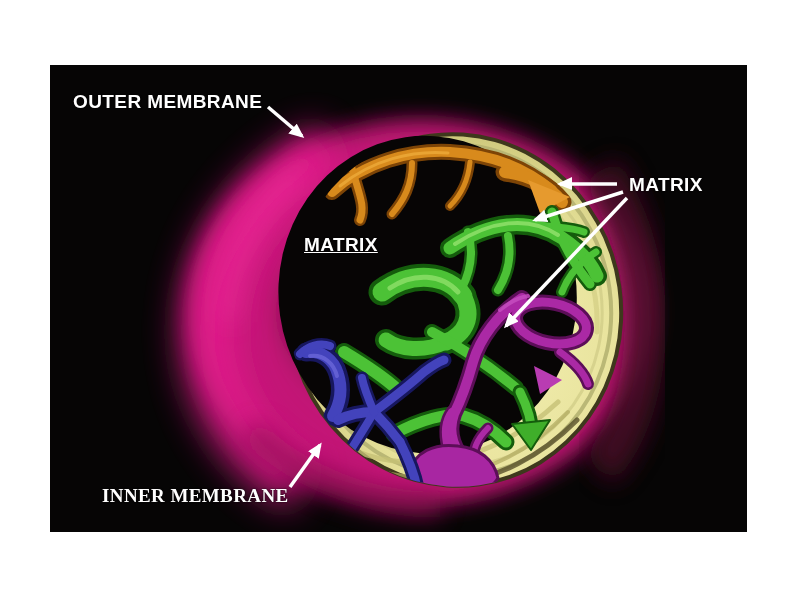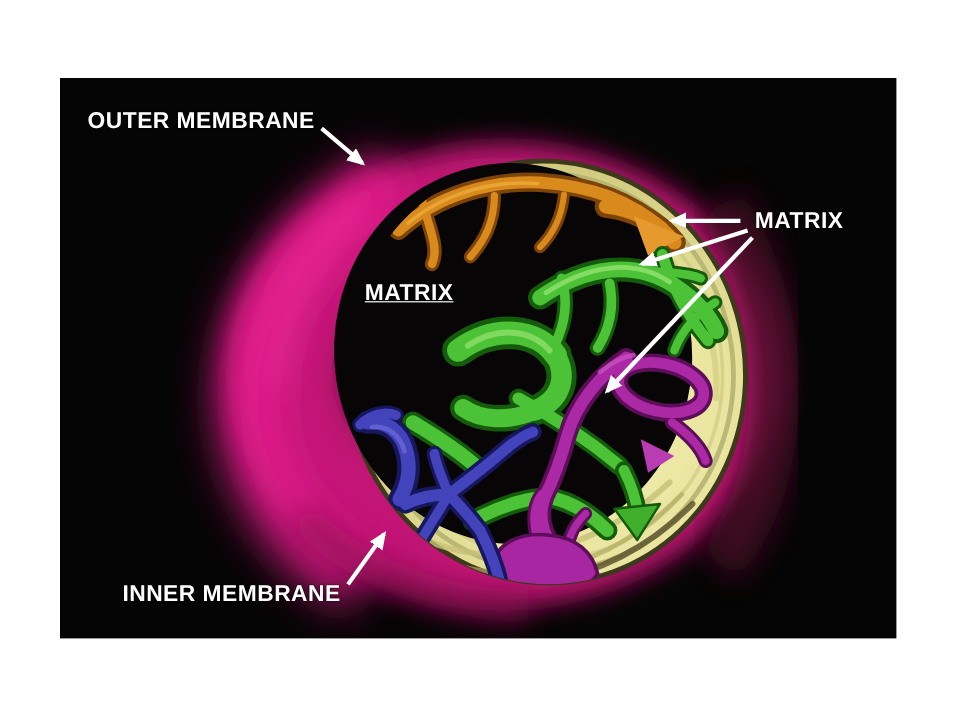--- a/index.html
+++ b/index.html
@@ -27,21 +27,21 @@
     font-weight:bold;
     font-size:19px;
     line-height:1.05;
     letter-spacing:0.4px;
     white-space:nowrap;
     text-shadow:0 0 2px rgba(0,0,0,0.9);
   }
   .label-outer{left:73px;top:92px;}
   .label-matrix{left:304px;top:235px;text-decoration:underline;}
   .label-cristae{left:629px;top:175px;}
-  .label-inner{left:102px;top:486px;}
+  .label-inner{left:102px;top:486px;font-family:Liberation Serif, serif;}
 </style>
 </head>
 <body>
 
 <div class="page">
 
   <div class="panel"></div>
 
   <svg class="fig" viewBox="0 0 800 600" width="800" height="600" aria-hidden="true">
     <defs>

